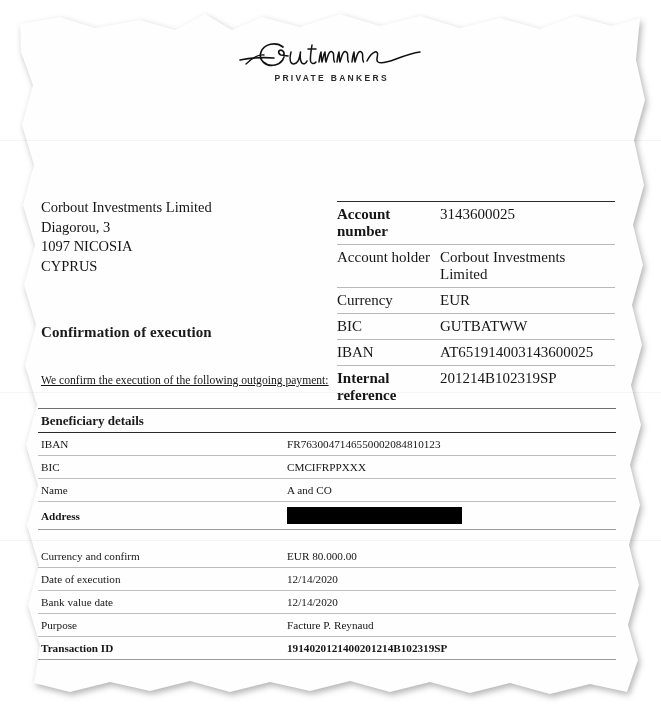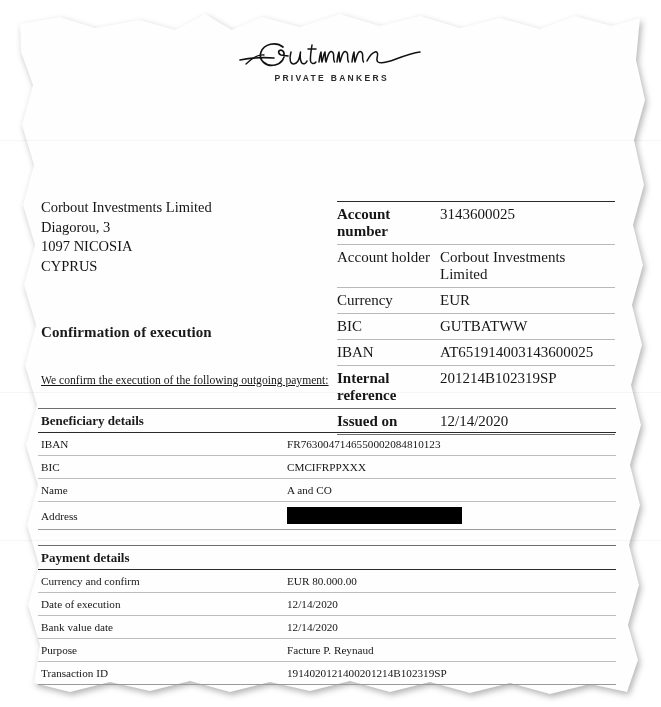--- a/index.html
+++ b/index.html
@@ -129,21 +129,21 @@
     width: 100%;
     border-collapse: collapse;
     font-size: 11.2px;
   }
   .section table td {
     padding: 5px 0 5px 3px;
     border-bottom: 0.8px solid #bdbdbd;
     color: #161616;
     vertical-align: middle;
   }
-  .section table tr:last-child td { border-bottom: 1.1px solid #9a9a9a; }
+  .section table tr:last-child td { border-bottom: 1.1px solid #9a9a9a; font-weight: bold; }
   .section table td.k { width: 243px; }
 
   .redaction {
     display: inline-block;
     background: #000000;
     width: 175px;
     height: 17px;
     vertical-align: middle;
   }
 
@@ -237,24 +237,20 @@
           <td class="v">GUTBATWW</td>
         </tr>
         <tr>
           <td class="k">IBAN</td>
           <td class="v">AT651914003143600025</td>
         </tr>
         <tr>
           <td class="k b">Internal reference</td>
           <td class="v">201214B102319SP</td>
         </tr>
-        <tr>
-          <td class="k b">Issued on</td>
-          <td class="v">12/14/2020</td>
-        </tr>
       </tbody>
     </table>
 
     <div class="doc-title">
       <div>Confirmation of execution</div>
     </div>
     <div class="intro">We confirm the execution of the following outgoing payment:</div>
 
     <div class="section" style="top:408px">
       <div class="section-head">Beneficiary details</div>
@@ -276,21 +272,20 @@
             <td class="k">Address</td>
             <td class="v">
               <span class="redaction"></span>
             </td>
           </tr>
         </tbody>
       </table>
     </div>
 
     <div class="section" style="top:545px">
-      <div class="section-head">Payment details</div>
       <table>
         <tbody>
           <tr>
             <td class="k">Currency and confirm</td>
             <td class="v">EUR 80.000.00</td>
           </tr>
           <tr>
             <td class="k">Date of execution</td>
             <td class="v">12/14/2020</td>
           </tr>

